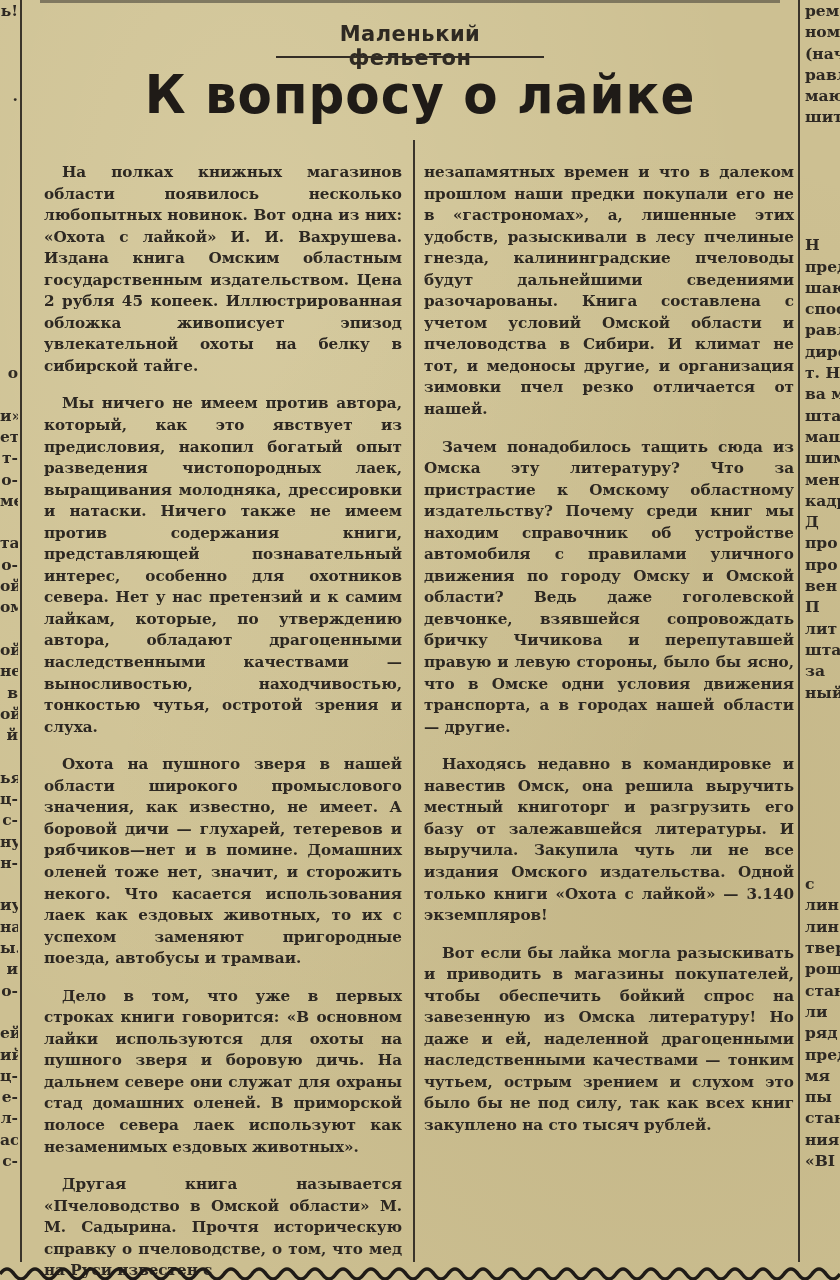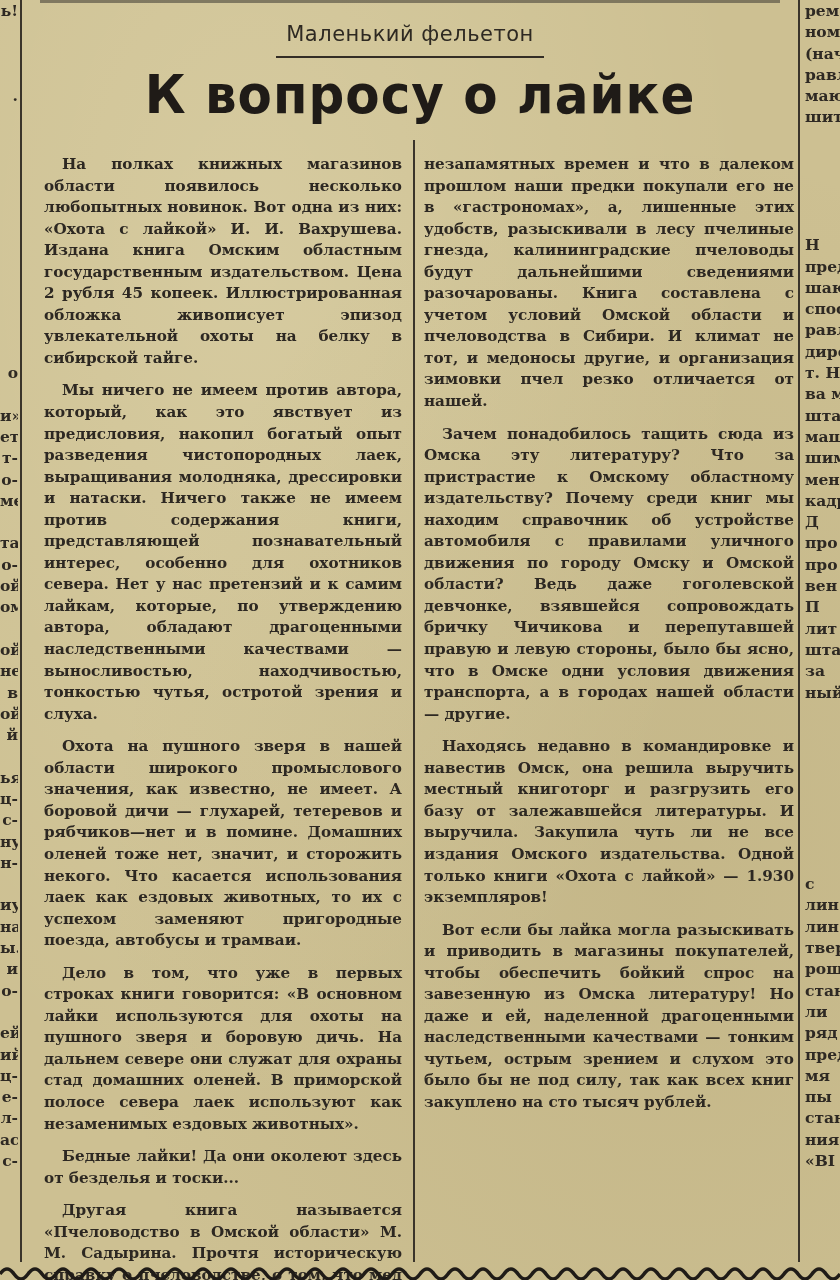--- a/index.html
+++ b/index.html
@@ -11,35 +11,35 @@
       radial-gradient(ellipse at 80% 70%, rgba(120,100,50,0.10), transparent 60%);
     font-family: "DejaVu Serif", serif;
     color: #2b2620;
   }
   .rule-v { position: absolute; width: 2px; background: #3a342a; }
   .edge { position: absolute; font-size: 15.5px; line-height: 21.3px; font-weight: bold; white-space: pre; color: #2e2923; overflow: hidden; }
   .edge-left { left: 0; top: 0; width: 18px; text-align: right; }
   .edge-right { left: 805px; top: 0; width: 40px; }
   .kicker {
     position: absolute; left: 275px; top: 22px; width: 270px; text-align: center;
-    font-family: "DejaVu Sans", sans-serif; font-size: 21px; letter-spacing: 0.5px; color: #2e2922;
+    font-family: "DejaVu Sans", sans-serif; font-size: 21px; letter-spacing: 0.5px; color: #2e2922; font-weight: bold;
   }
   .kicker-rule { position: absolute; left: 205px; top: 56px; width: 130px; height: 2px; background: #332d25; }
   .headline {
     position: absolute; left: 100px; top: 66px; width: 640px; text-align: center;
     font-family: "DejaVu Sans", sans-serif; font-weight: bold; font-size: 50px;
     letter-spacing: 1px; color: #1f1b17; transform: scaleY(1.08);
   }
   .col {
     position: absolute; top: 146px; font-size: 15.2px; line-height: 21.55px;
     font-weight: bold; text-align: justify; color: #2d2822;
   }
   .col-1 { left: 44px; width: 358px; }
   .col-2 { left: 424px; width: 370px; }
-  .col p { margin: 8px 0 11px 0; text-indent: 18px; hyphens: manual; }
+  .col p { margin: 16px 0 11px 0; text-indent: 18px; hyphens: manual; }
   .col p.cont { text-indent: 0; }
   .wave {
     position: absolute; left: 0; top: 1262px; width: 840px; height: 18px;
   }
   .top-rule { position: absolute; left: 40px; top: 0; width: 740px; height: 3px; background: #4a443a; opacity: 0.6; }
 </style>
 </head>
 <body>
 
 <div>
@@ -162,28 +162,27 @@
   <div class="kicker">Маленький фельетон</div>
   <div class="kicker-rule" style="left:276px; width:268px;"></div>
 
   <h1 class="headline" style="margin:0;">К вопросу о лайке</h1>
 
   <div class="col col-1">
     <p>На полках книжных магазинов области появилось несколько любопытных новинок. Вот одна из них: «Охота с лайкой» И. И. Вахрушева. Издана книга Омским областным государственным издательством. Цена 2 рубля 45 копеек. Иллюстрированная обложка живописует эпизод увлекательной охоты на белку в сибирской тайге.</p>
     <p>Мы ничего не имеем против автора, который, как это явствует из предисловия, накопил богатый опыт разведения чистопородных лаек, выращивания молодняка, дрессировки и натаски. Ничего также не имеем против содержания книги, представляющей познавательный интерес, особенно для охотников севера. Нет у нас претензий и к самим лайкам, которые, по утверждению автора, обладают драгоценными наследственными качествами — выносливостью, находчивостью, тонкостью чутья, остротой зрения и слуха.</p>
     <p>Охота на пушного зверя в нашей области широкого промыслового значения, как известно, не имеет. А боровой дичи — глухарей, тетеревов и рябчиков—нет и в помине. Домашних оленей тоже нет, значит, и сторожить некого. Что касается использования лаек как ездовых животных, то их с успехом заменяют пригородные поезда, автобусы и трамваи.</p>
     <p>Дело в том, что уже в первых строках книги говорится: «В основном лайки используются для охоты на пушного зверя и боровую дичь. На дальнем севере они служат для охраны стад домашних оленей. В приморской полосе севера лаек используют как незаменимых ездовых животных».</p>
-    <p>Бедные лайки! Да они околеют здесь от безделья и тоски...</p>
     <p>Другая книга называется «Пчеловодство в Омской области» М. М. Садырина. Прочтя историческую справку о пчеловодстве, о том, что мед на Руси известен с</p>
   </div>
 
   <div class="col col-2">
     <p class="cont">незапамятных времен и что в далеком прошлом наши предки покупали его не в «гастрономах», а, лишенные этих удобств, разыскивали в лесу пчелиные гнезда, калининградские пчеловоды будут дальнейшими сведениями разочарованы. Книга составлена с учетом условий Омской области и пчеловодства в Сибири. И климат не тот, и медоносы другие, и организация зимовки пчел резко отличается от нашей.</p>
     <p>Зачем понадобилось тащить сюда из Омска эту литературу? Что за пристрастие к Омскому областному издательству? Почему среди книг мы находим справочник об устройстве автомобиля с правилами уличного движения по городу Омску и Омской области? Ведь даже гоголевской девчонке, взявшейся сопровождать бричку Чичикова и перепутавшей правую и левую стороны, было бы ясно, что в Омске одни условия движения транспорта, а в городах нашей области — другие.</p>
-    <p>Находясь недавно в командировке и навестив Омск, она решила выручить местный книготорг и разгрузить его базу от залежавшейся литературы. И выручила. Закупила чуть ли не все издания Омского издательства. Одной только книги «Охота с лайкой» — 1.930 экземпляров!</p>
+    <p>Находясь недавно в командировке и навестив Омск, она решила выручить местный книготорг и разгрузить его базу от залежавшейся литературы. И выручила. Закупила чуть ли не все издания Омского издательства. Одной только книги «Охота с лайкой» — 3.140 экземпляров!</p>
     <p>Вот если бы лайка могла разыскивать и приводить в магазины покупателей, чтобы обеспечить бойкий спрос на завезенную из Омска литературу! Но даже и ей, наделенной драгоценными наследственными качествами — тонким чутьем, острым зрением и слухом это было бы не под силу, так как всех книг закуплено на сто тысяч рублей.</p>
 
   </div>
 
   <svg class="wave" viewBox="0 0 840 18" preserveAspectRatio="none">
     <path d="M0 12 q7 -10 14 0 t14 0 t14 0 t14 0 t14 0 t14 0 t14 0 t14 0 t14 0 t14 0 t14 0 t14 0 t14 0 t14 0 t14 0 t14 0 t14 0 t14 0 t14 0 t14 0 t14 0 t14 0 t14 0 t14 0 t14 0 t14 0 t14 0 t14 0 t14 0 t14 0 t14 0 t14 0 t14 0 t14 0 t14 0 t14 0 t14 0 t14 0 t14 0 t14 0 t14 0 t14 0 t14 0 t14 0 t14 0 t14 0 t14 0 t14 0 t14 0 t14 0 t14 0 t14 0 t14 0 t14 0 t14 0 t14 0 t14 0 t14 0 t14 0 t14 0" fill="none" stroke="#1f1b17" stroke-width="3.5"></path>
   </svg>
 </div>
 
 </body></html>

